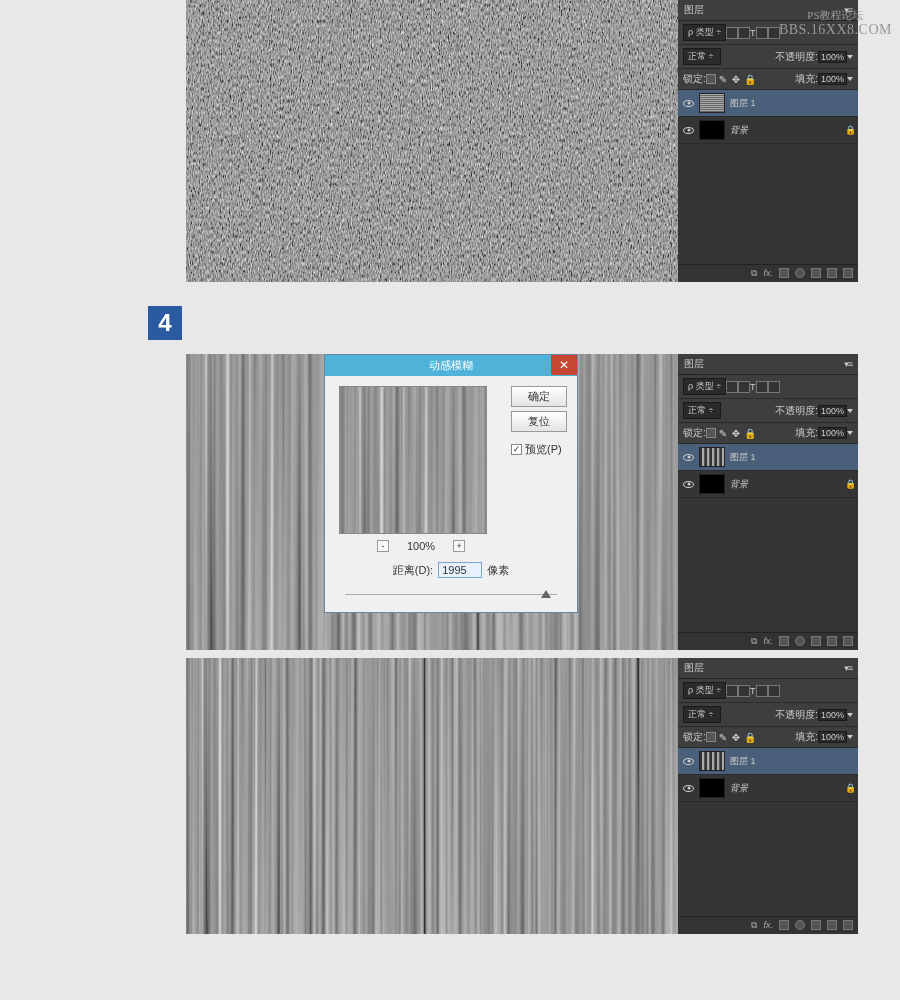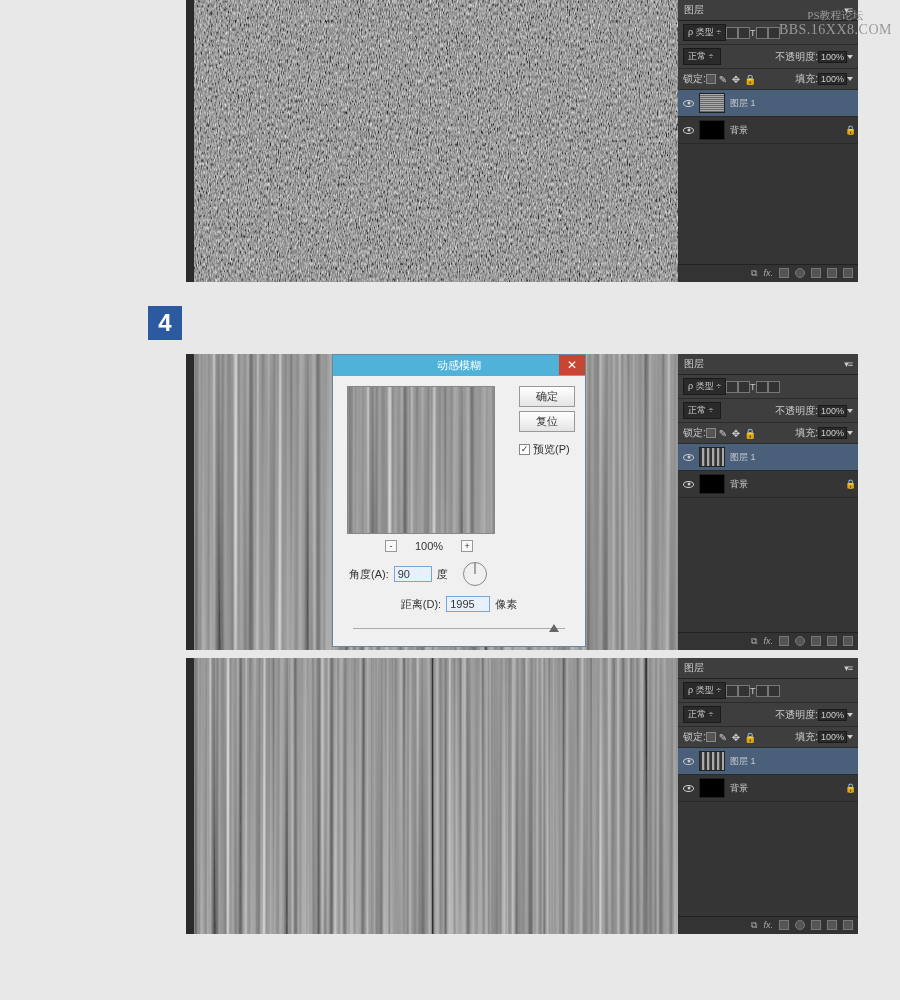--- a/index.html
+++ b/index.html
@@ -46,21 +46,20 @@
       width: 672px;
       margin-left: 186px;
       margin-bottom: 8px;
       display: flex;
       background: #2a2a2a;
     }
     .canvas-area {
       flex: 1;
       position: relative;
       overflow: hidden;
-      margin-left: 8px;
     }
     .noise-svg { display: block; }
     .panel {
       width: 180px;
       background: #3e3e3e;
       color: #ccc;
       font-size: 10px;
       display: flex;
       flex-direction: column;
     }
@@ -140,21 +139,21 @@
     .thumb.noise {
       background: #999;
       background-image: repeating-linear-gradient(0deg, #666 0 1px, #aaa 1px 2px), repeating-linear-gradient(90deg, rgba(0,0,0,.2) 0 1px, transparent 1px 2px);
     }
     .thumb.black { background: #000; }
     .thumb.stripes {
       background: #777;
       background-image: repeating-linear-gradient(90deg, #333 0 2px, #aaa 2px 4px, #555 4px 5px);
     }
     .layer-name { font-size: 9px; }
-    .layer-name.italic { }
+    .layer-name.italic { font-style: italic; }
     .lock-icon {
       margin-left: auto;
       width: 8px; height: 10px;
       font-size: 9px;
       color: #aaa;
     }
     .panel-footer {
       padding: 3px 5px;
       display: flex;
       justify-content: flex-end;
@@ -439,26 +438,20 @@
         <div class="btn-col">
           <div class="dlg-btn">确定</div>
           <div class="dlg-btn">复位</div>
           <div class="dlg-check">
             <span class="chkbox">✓</span>
             <span>预览(P)</span>
           </div>
         </div>
       </div>
       <div class="param-section">
-        <div class="param-row">
-          <span>角度(A):</span>
-          <span class="param-input">90</span>
-          <span>度</span>
-          <span class="angle-dial"></span>
-        </div>
         <div class="param-row" style="justify-content:center">
           <span>距离(D):</span>
           <span class="param-input" style="width:44px">1995</span>
           <span>像素</span>
         </div>
         <div class="slider-track">
           <div class="slider-line"></div>
           <div class="slider-thumb"></div>
         </div>
       </div>

